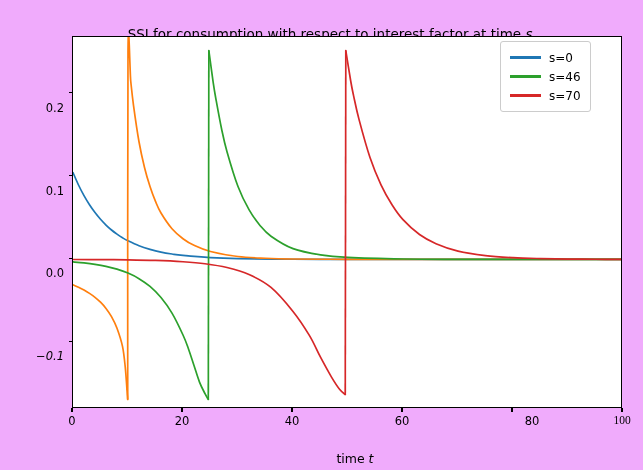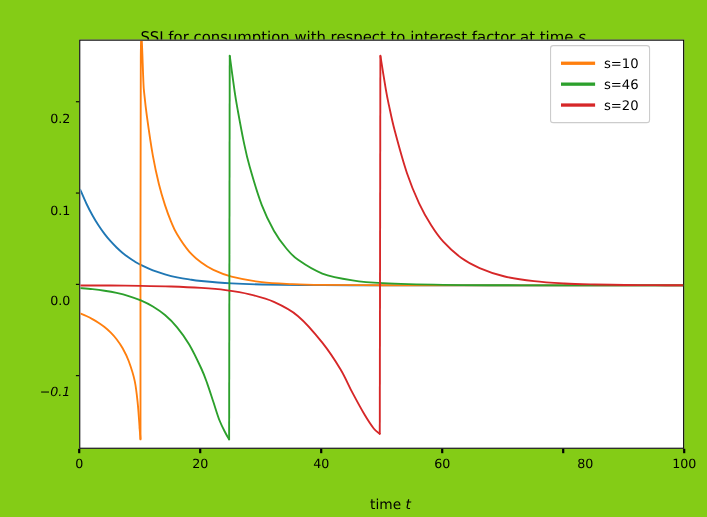--- a/index.html
+++ b/index.html
@@ -4,21 +4,21 @@
 <style>
   html, body {
     margin: 0;
     padding: 0;
     background: #ffffff;
   }
   #figure {
     position: relative;
     width: 643px;
     height: 470px;
-    background: #84cc16;
+    background: #f0abfc;
     font-family: "DejaVu Sans", sans-serif;
     overflow: hidden;
   }
   
   #chart-title {
     position: absolute;
     left: 0;
     top: 10px;
     width: 643px;
     text-align: center;
@@ -155,45 +155,45 @@
       <div class="ticklabel-x" style="left: 72px;">0</div>
       <div class="tick-x" style="left: 181.45px;"></div>
       <div class="ticklabel-x" style="left: 182px;">20</div>
       <div class="tick-x" style="left: 291.45px;"></div>
       <div class="ticklabel-x" style="left: 292px;">40</div>
       <div class="tick-x" style="left: 401.45px;"></div>
       <div class="ticklabel-x" style="left: 402px;">60</div>
       <div class="tick-x" style="left: 511.45px;"></div>
       <div class="ticklabel-x" style="left: 532px;">80</div>
       <div class="tick-x" style="left: 621.45px;"></div>
-      <div class="ticklabel-x" style="left: 622px;">100</div>
+      <div class="ticklabel-x" style="left: 622px; font-family: Liberation Serif, serif;">100</div>
     </div>
   <div id="ticks-y">
       <div class="tick-y" style="top: 340.74px;"></div>
       <div class="ticklabel-y" style="top: 341.29px; font-style: italic;">−0.1</div>
       <div class="tick-y" style="top: 257.871px;"></div>
       <div class="ticklabel-y" style="top: 258.421px;">0.0</div>
       <div class="tick-y" style="top: 175.002px;"></div>
       <div class="ticklabel-y" style="top: 175.552px;">0.1</div>
       <div class="tick-y" style="top: 92.1326px;"></div>
       <div class="ticklabel-y" style="top: 92.6826px;">0.2</div>
     </div>
 
   <div id="xlabel">
     <span>time </span><span class="it">t</span>
   </div>
 
   <div id="legend">
       <div class="legend-row">
-        <span class="legend-swatch" style="background: rgb(255, 127, 14);"></span>
-        <span class="legend-text">s=10</span>
+        <span class="legend-swatch" style="background: rgb(31, 119, 180);"></span>
+        <span class="legend-text">s=0</span>
       </div>
       <div class="legend-row">
         <span class="legend-swatch" style="background: rgb(44, 160, 44);"></span>
         <span class="legend-text">s=46</span>
       </div>
       <div class="legend-row">
         <span class="legend-swatch" style="background: rgb(214, 39, 40);"></span>
-        <span class="legend-text">s=20</span>
+        <span class="legend-text">s=70</span>
       </div>
     </div>
 
 </div>
 
 </body></html>

